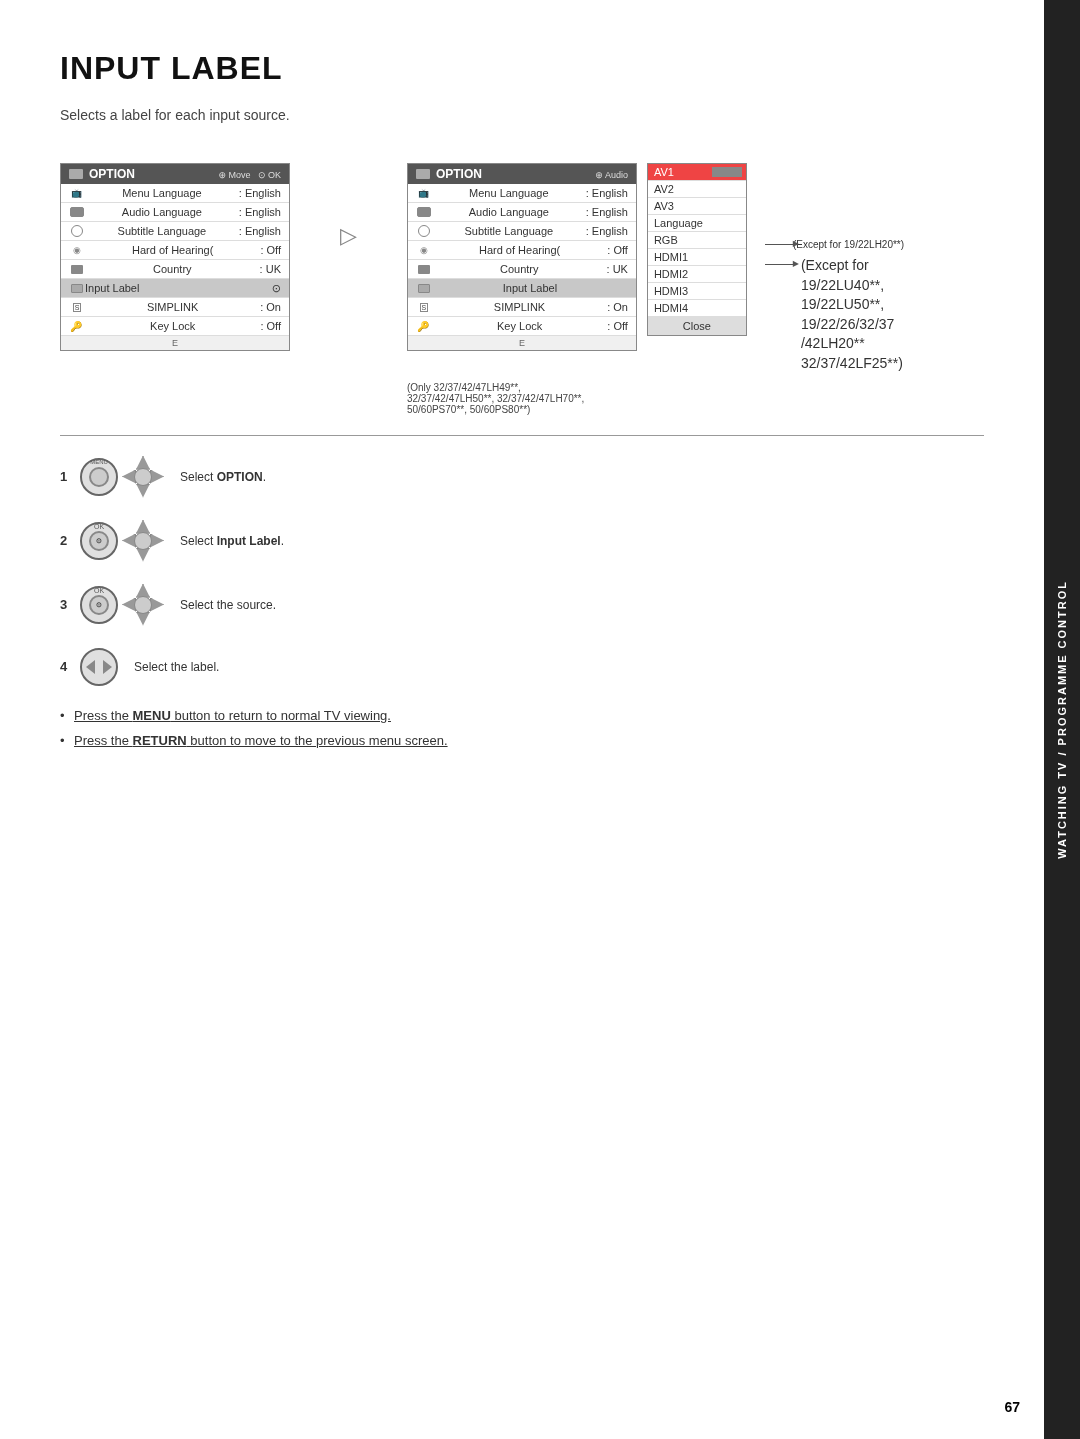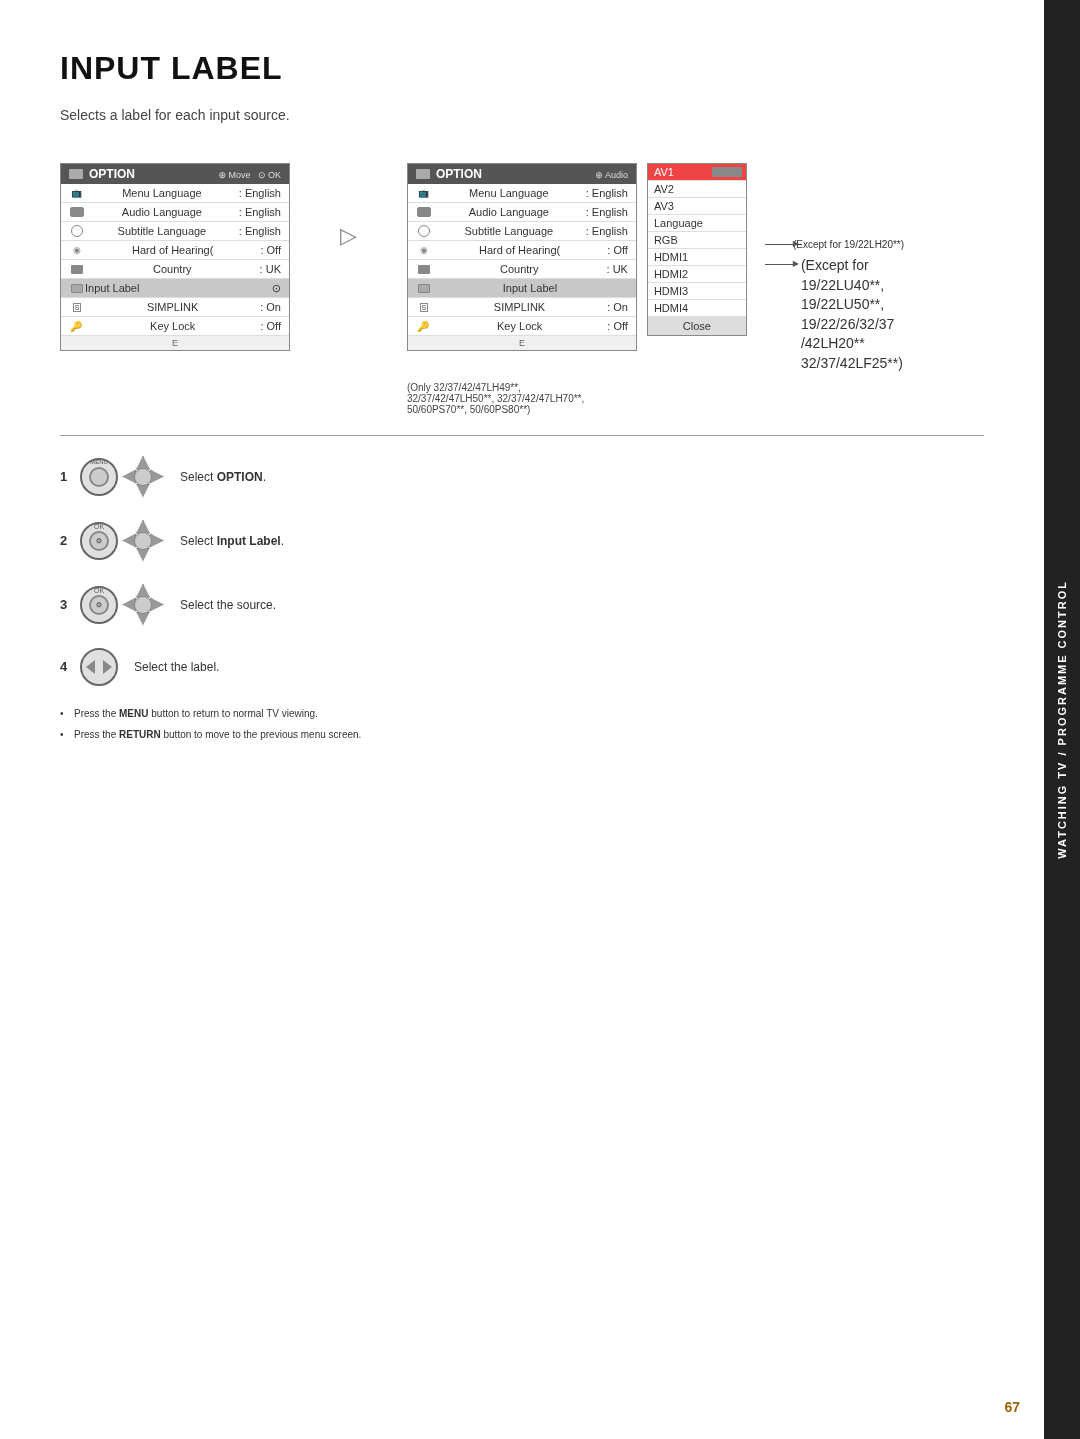--- a/index.html
+++ b/index.html
@@ -317,42 +317,43 @@
       font-size: 12px;
       color: #333;
     }
     .step-text strong {
       font-weight: bold;
     }
 
     
     .bottom-notes {
       margin-top: 12px;
-      font-size: 10px;
+      font-size: 13px;
       color: #333;
+      text-decoration: underline;
     }
     .bottom-notes p {
       margin-bottom: 10px;
       padding-left: 14px;
       position: relative;
     }
     .bottom-notes p::before {
       content: '•';
       position: absolute;
       left: 0;
     }
 
     
     .page-number {
       position: absolute;
       bottom: 24px;
       right: 60px;
       font-size: 14px;
       font-weight: bold;
-      color: #a16207;
+      color: #000000;
     }
 
     .menu-area {
       display: flex;
       align-items: flex-start;
       gap: 10px;
     }
 
   </style>
 </head>

